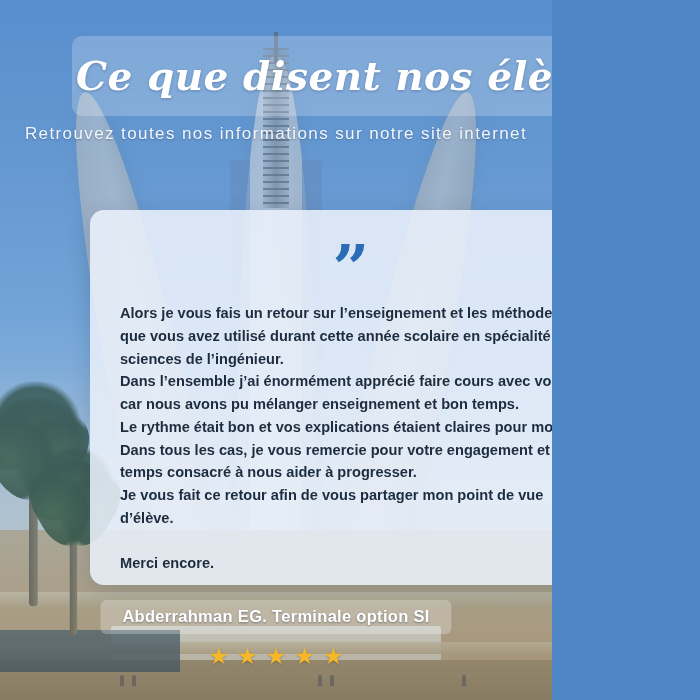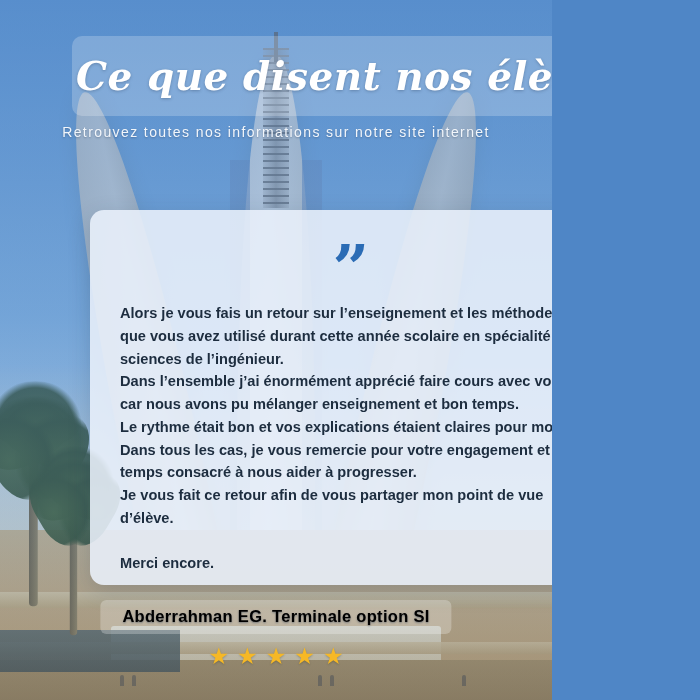--- a/index.html
+++ b/index.html
@@ -243,21 +243,21 @@
     text-shadow: 0 1px 3px rgba(40,60,90,.35);
     white-space: nowrap;
   }
 
   .subtitle {
     position: absolute;
     left: 0; right: 0;
     top: 124px;
     text-align: center;
     color: #f2f6fb;
-    font-size: 14px;
+    font-size: 17px;
     letter-spacing: 1.4px;
     text-shadow: 0 1px 2px rgba(40,60,90,.4);
   }
 
   .url-pill {
     position: absolute;
     left: 50%;
     top: 157px;
     transform: translateX(-50%);
     padding: 5px 16px 6px;
@@ -307,21 +307,21 @@
   }
 
   .name-pill {
     position: absolute;
     left: 50%;
     bottom: 66px;
     transform: translateX(-50%);
     padding: 7px 22px 8px;
     background: rgba(255,255,255,0.26);
     border-radius: 6px;
-    color: #000000;
+    color: #ffffff;
     font-size: 16.5px;
     font-weight: 700;
     letter-spacing: .3px;
     text-shadow: 0 1px 2px rgba(30,50,80,.45);
     white-space: nowrap;
   }
 
   .stars {
     position: absolute;
     left: 50%;

